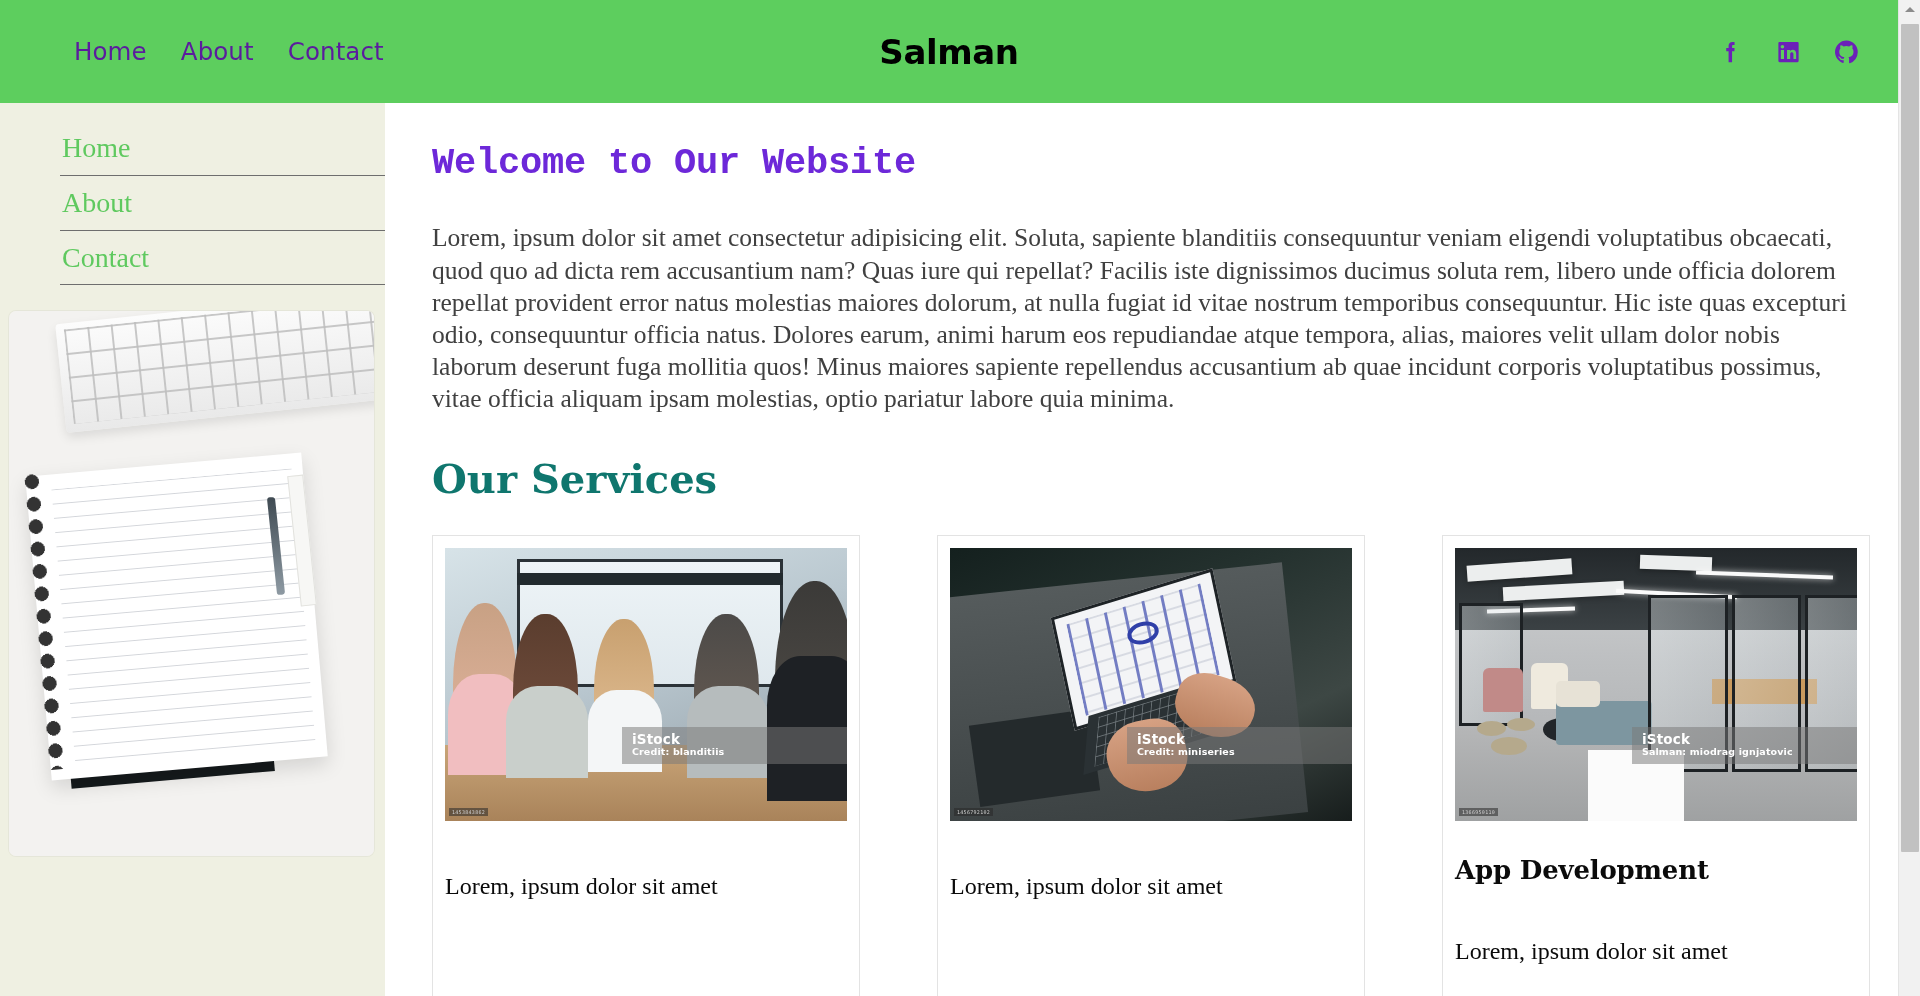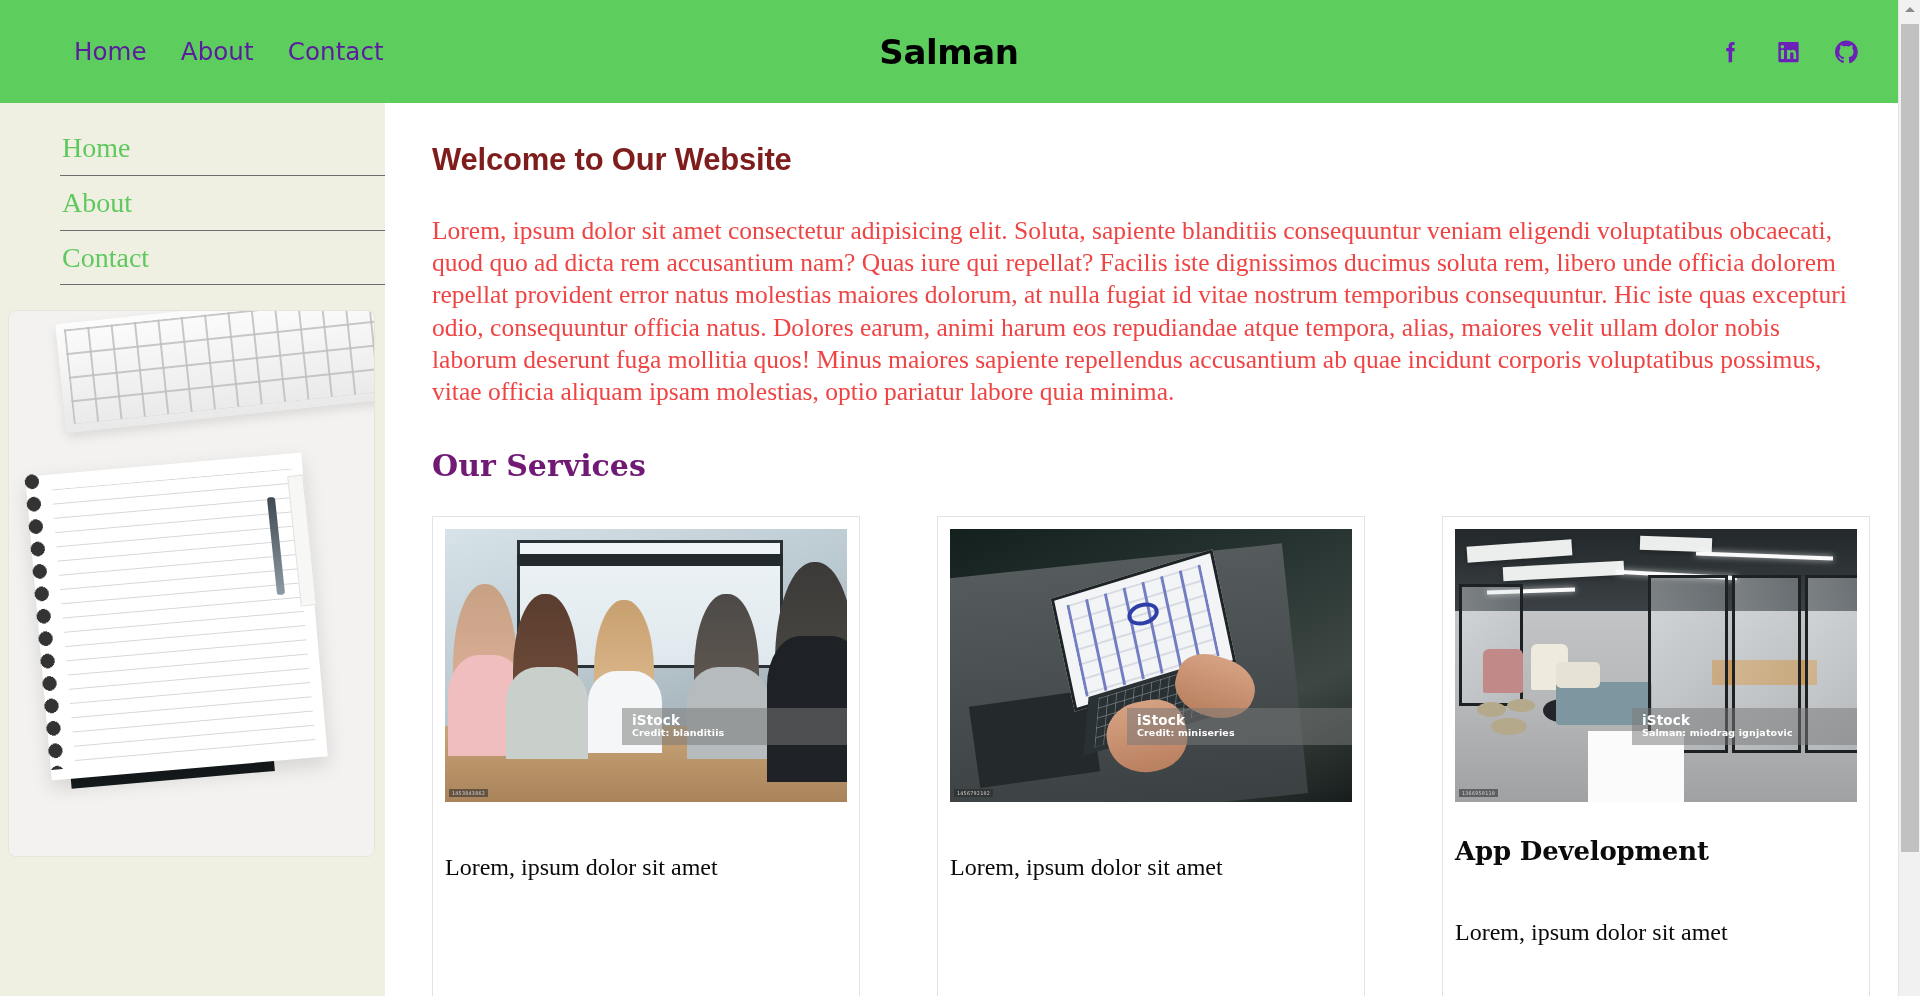--- a/index.html
+++ b/index.html
@@ -216,42 +216,42 @@
   }
 
   
   #main {
     flex: 1 1 auto;
     background: #ffffff;
     padding: 28px 45px 0 47px;
     overflow: hidden;
   }
   h1#welcome-heading {
-    font-family: Liberation Sans, sans-serif;
+    font-family: Liberation Mono, monospace;
     font-weight: bold;
-    font-size: 31px;
-    color: #7f1d1d;
+    font-size: 37px;
+    color: #6d28d9;
     margin: 10px 0 0 0;
     line-height: 1.2;
     letter-spacing: -0.2px;
   }
   p#intro-paragraph {
     font-family: "Liberation Serif", serif;
     font-size: 25.5px;
-    color: #ef4444;
+    color: #404040;
     line-height: 1.26;
     margin: 37px 0 0 0;
     max-width: 1435px;
     text-align: left;
   }
   h2#services-heading {
     font-family: "DejaVu Serif", serif;
     font-weight: bold;
-    font-size: 30px;
-    color: #701a75;
+    font-size: 40px;
+    color: #0f766e;
     margin: 40px 0 0 0;
     line-height: 1.2;
   }
 
   
   #cards {
     display: flex;
     gap: 77px;
     margin-top: 32px;
     align-items: flex-start;

